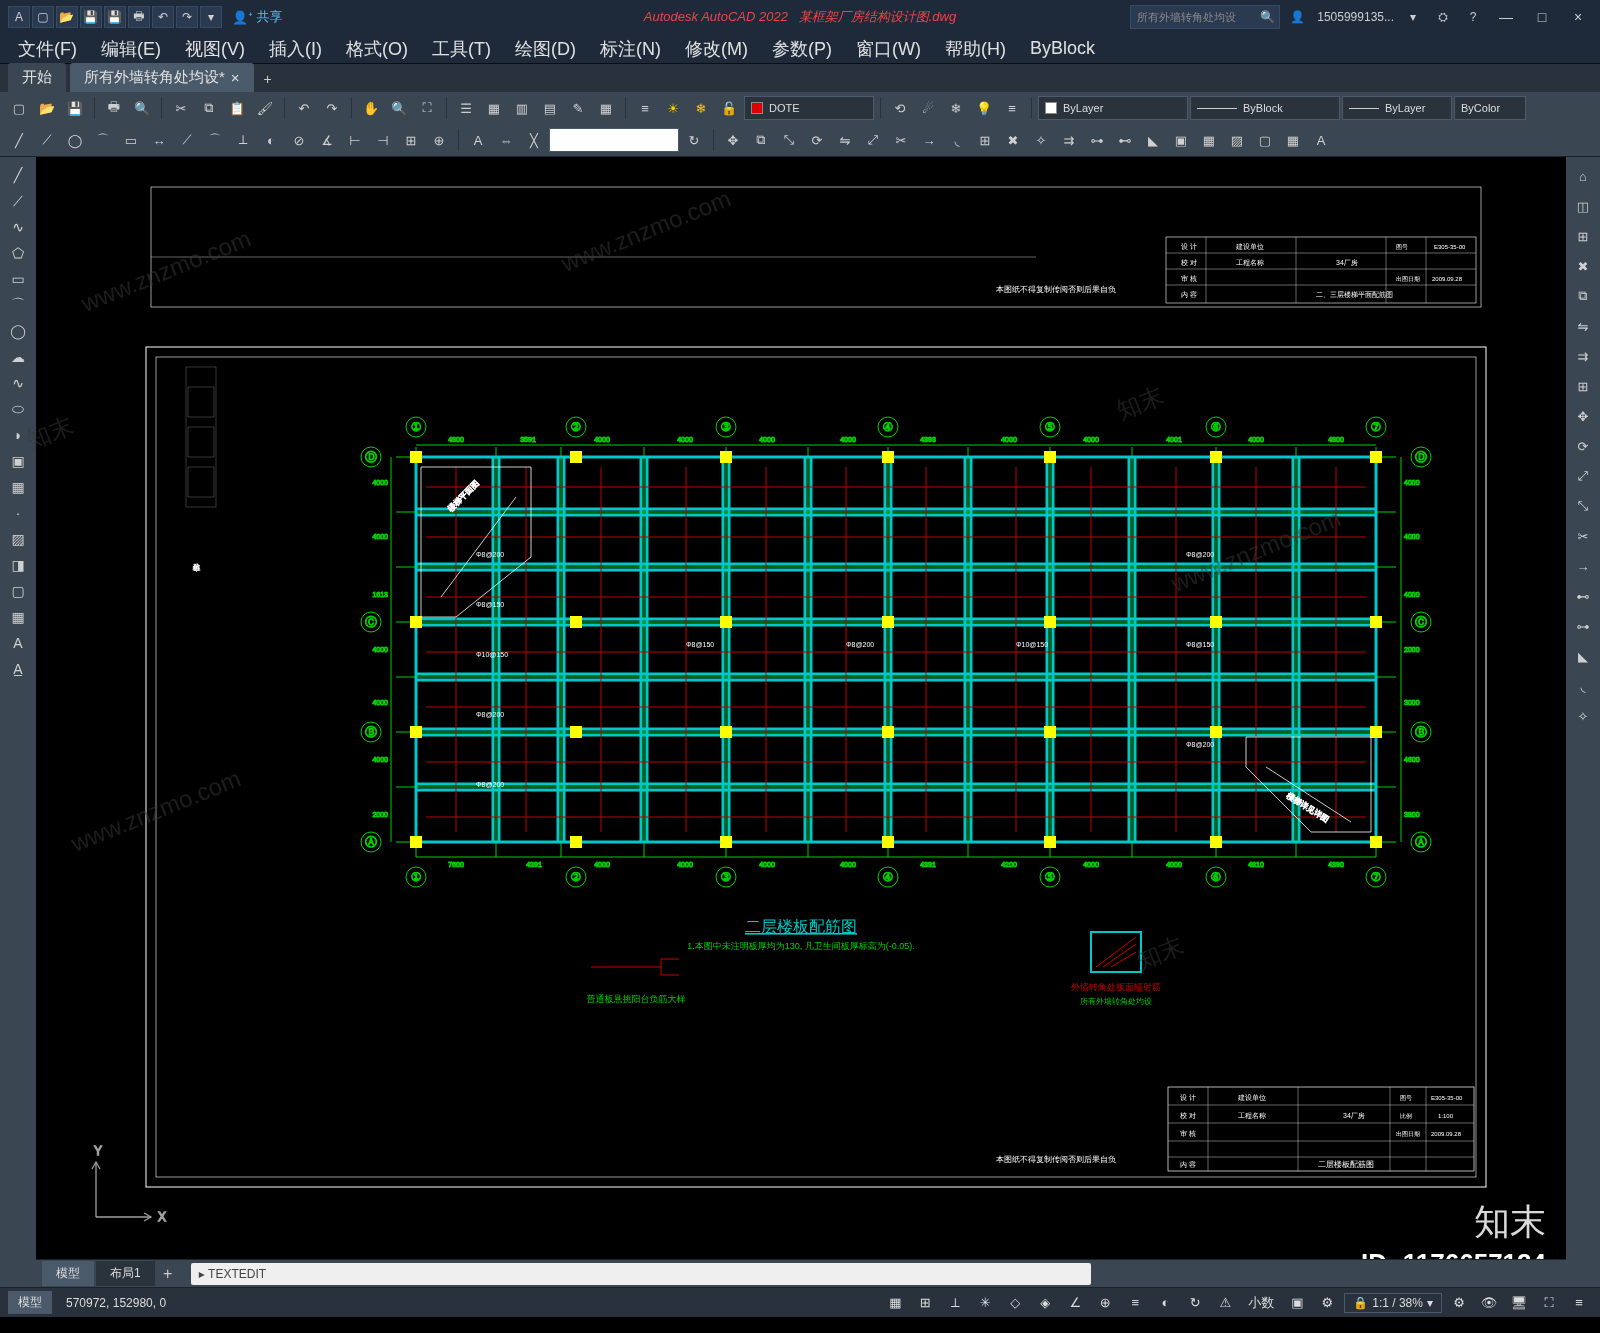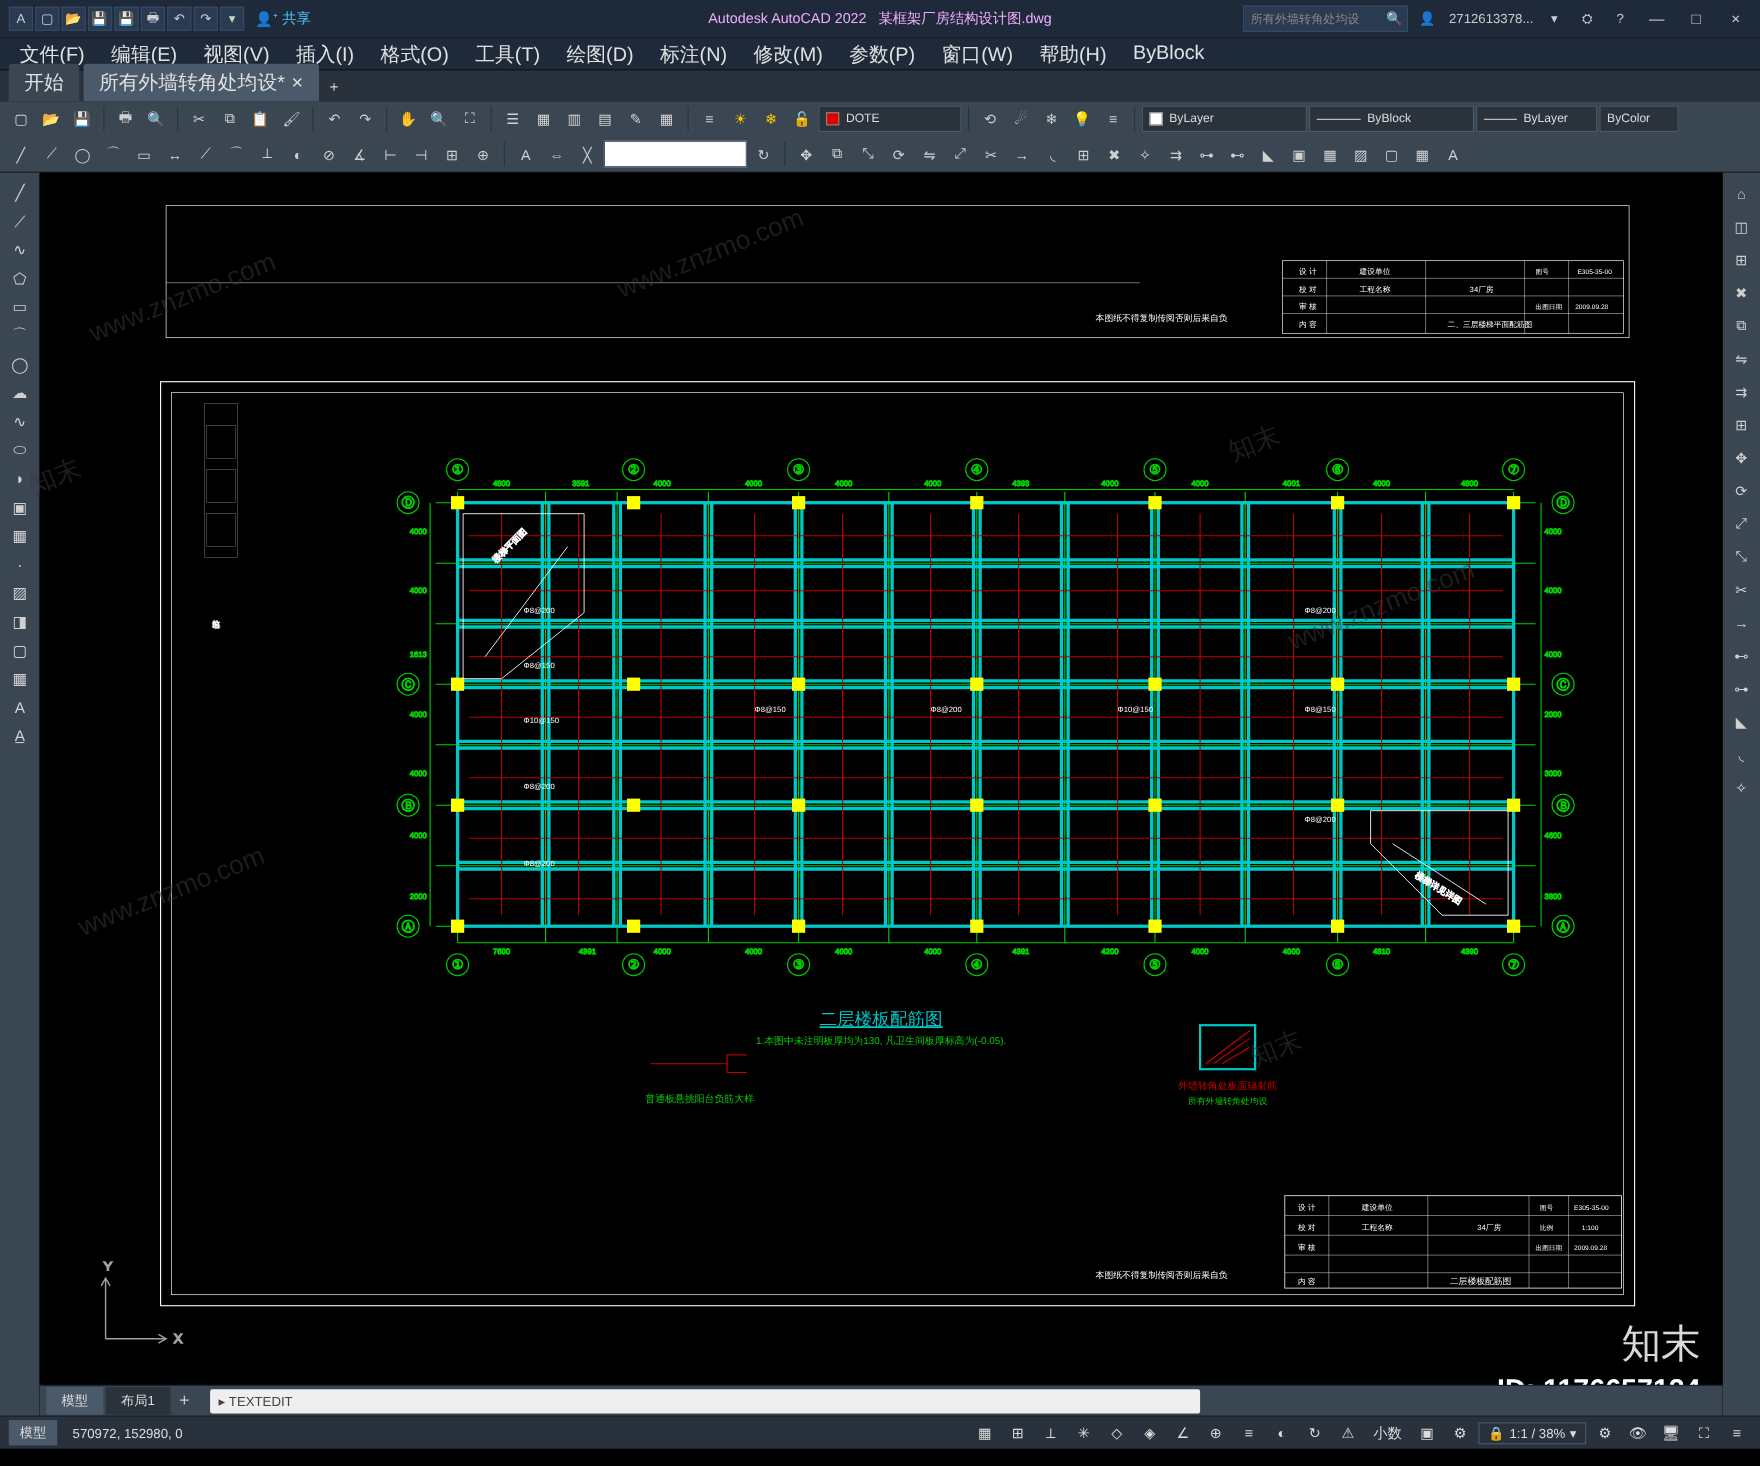--- a/index.html
+++ b/index.html
@@ -3,33 +3,33 @@
 <meta charset="utf-8">
 <style>
 * { margin: 0; padding: 0; box-sizing: border-box; font-family: "Microsoft YaHei", Arial, sans-serif; }
 body { width: 1600px; height: 1333px; background: #000; overflow: hidden; user-select: none; color: #ccc; }
 
 
 .titlebar { height: 34px; background: #1e2a3a; display: flex; align-items: center; padding: 0 8px; position: relative; }
 .titlebar .qat { display: flex; gap: 2px; }
 .titlebar .qat .ti { width: 22px; height: 22px; background: #2a3a50; border: 1px solid #374a64; display: flex; align-items: center; justify-content: center; font-size: 12px; color: #d0d0d0; }
 .titlebar .share { margin-left: 10px; color: #4fc3f7; font-size: 13px; display: flex; align-items: center; gap: 4px;}
-.titlebar .title { position: absolute; left: 50%; transform: translateX(-50%); font-size: 13px; color: #f0abfc; }
+.titlebar .title { position: absolute; left: 50%; transform: translateX(-50%); font-size: 13px; color: #ef4444; font-style: italic; }
 .titlebar .search { position: absolute; right: 320px; width: 150px; height: 24px; background: #2a3a50; border: 1px solid #374a64; padding: 0 6px; font-size: 11px; color: #888; display: flex; align-items: center;}
 .titlebar .right { position: absolute; right: 8px; display: flex; align-items: center; gap: 8px; font-size: 12px; color: #ccc;}
 .titlebar .right .ti { width: 22px; height: 22px; display:flex;align-items:center;justify-content:center;}
 .titlebar .right .wbtn { width: 28px; height: 22px; display:flex;align-items:center;justify-content:center; font-size:14px;}
 
 
 .menubar { height: 30px; background: #1e2a3a; display: flex; align-items: center; padding: 0 8px; gap: 4px; border-bottom:1px solid #0a0f16;}
 .menubar .mitem { font-size: 18px; color: #e0e0e0; padding: 4px 10px; }
 
 
 .doctabs { height: 28px; background: #29323c; display: flex; align-items: flex-end; padding: 0 8px; gap: 4px; }
-.doctabs .tab { background: #3a4652; padding: 5px 14px; font-size: 18px; color: #e0e0e0; border-radius: 3px 3px 0 0; display:flex; align-items:center; gap:6px;}
+.doctabs .tab { background: #3a4652; padding: 5px 14px; font-size: 15px; color: #e0e0e0; border-radius: 3px 3px 0 0; display:flex; align-items:center; gap:6px;}
 .doctabs .tab.active { background: #4a5a6a; }
 .doctabs .plus { width:20px;height:20px;display:flex;align-items:center;justify-content:center;font-size:14px;color:#ccc;margin-bottom:3px;}
 
 
 .ribbon { background: #3a4652; border-bottom: 1px solid #1a222c; }
 .ribbon .row { display: flex; align-items: center; padding: 3px 6px; gap: 2px; height: 32px;}
 .ribbon .rbtn { width: 26px; height: 26px; background: #3a4652; display: flex; align-items: center; justify-content: center; font-size: 13px; color: #d0d0d0; border:1px solid transparent;}
 .ribbon .sep { width: 1px; height: 22px; background: #2a323c; margin: 0 4px; }
 .ribbon .layer-sel { height: 24px; width: 130px; background: #2a323c; border: 1px solid #4a5a6a; display: flex; align-items: center; padding: 0 6px; font-size: 11px; color: #ddd; gap:6px;}
 .ribbon .layer-sel .sw { width:12px; height:12px; border:1px solid #888;}
@@ -80,21 +80,21 @@
   </div>
   <div class="share">
       <span>👤⁺</span>
       <span>共享</span>
     </div>
   <div class="title"><span>Autodesk AutoCAD 2022</span>&nbsp;&nbsp;&nbsp;<span>某框架厂房结构设计图.dwg</span></div>
   <div class="search">所有外墙转角处均设</div>
   <div class="right">
     <div class="ti">🔍</div>
     <div class="ti">👤</div>
-    <span>2712613378...</span>
+    <span>1505999135...</span>
     <div class="ti">▾</div>
     <div class="ti">⛭</div>
     <div class="ti">?</div>
     <div class="wbtn">—</div>
     <div class="wbtn">□</div>
     <div class="wbtn">×</div>
   </div>
 </div>
 
 <div class="menubar">

